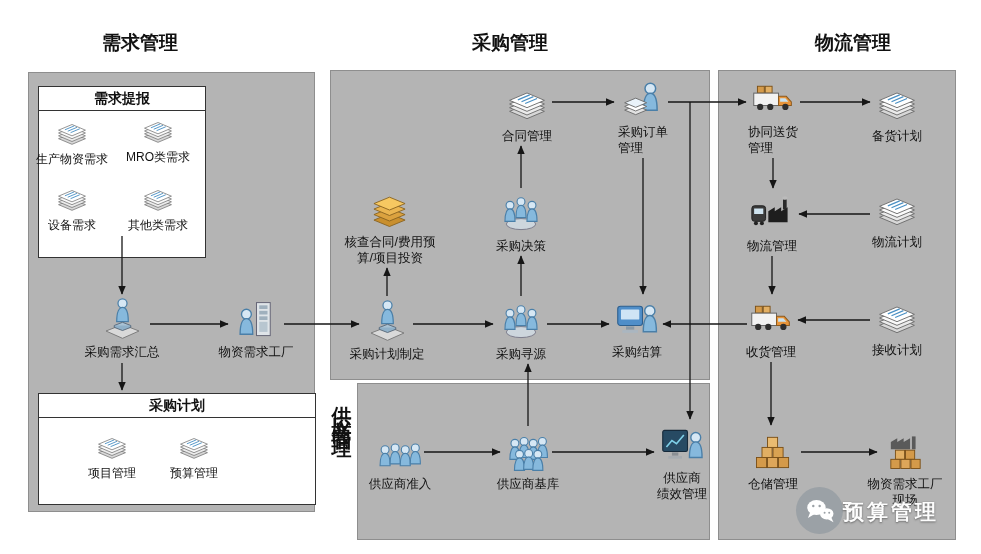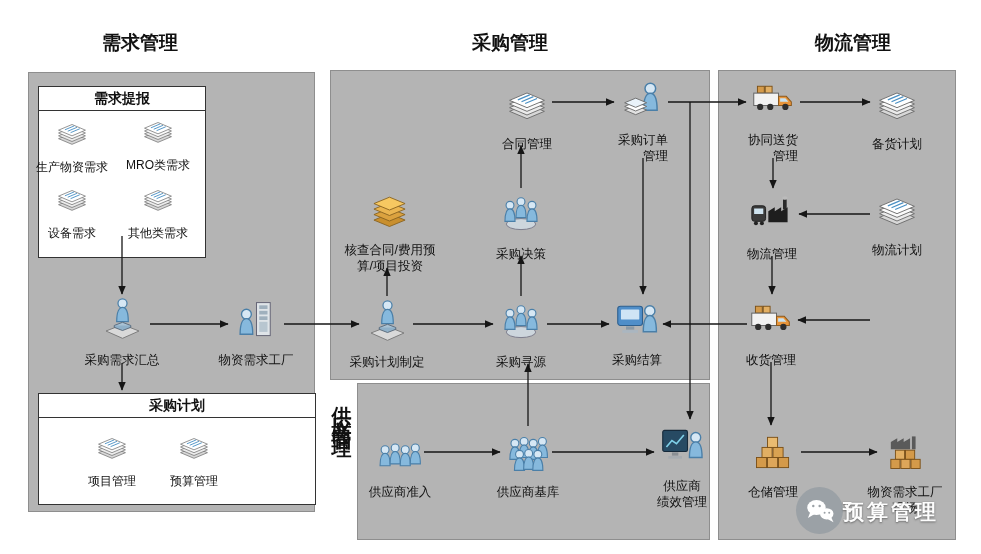--- a/index.html
+++ b/index.html
@@ -9,23 +9,23 @@
   .panel{position:absolute;background:#b4b4b4;border:1px solid #8e8e8e}
   .sec-title{position:absolute;transform:translateX(-50%);font-size:19px;font-weight:bold;white-space:nowrap;z-index:4}
   .vtitle{position:absolute;writing-mode:vertical-rl;text-orientation:upright;font-size:20px;font-weight:bold;letter-spacing:8px;z-index:4}
   .wbox{position:absolute;background:#fff;border:1px solid #333;z-index:1}
   .wbox .btitle{font-size:14px;font-weight:bold;text-align:center;padding:3px 0 2px;border-bottom:1px solid #333}
   .arrows{position:absolute;left:0;top:0;z-index:2}
   .arrows line{stroke:#161616;stroke-width:1.3}
   .node{position:absolute;transform:translateX(-50%);display:flex;flex-direction:column;align-items:center;z-index:3}
   .node .icon{width:44px;height:44px;display:block}
   .node.sm .icon{width:38px;height:34px}
-  .node .lbl{margin-top:10px;font-size:12.5px;line-height:1.3;text-align:center;white-space:pre-line}
+  .node .lbl{margin-top:2px;font-size:12.5px;line-height:1.3;text-align:center;white-space:pre-line}
   .node.sm .lbl{font-size:12px}
-  .node.la .lbl{text-align:right}
+  .node.la .lbl{text-align:left}
   .wm-circle{position:absolute;left:796px;top:487px;width:47px;height:47px;border-radius:50%;background:#9ba1a6;z-index:10;display:flex;align-items:center;justify-content:center}
   .wm-circle svg{width:34px;height:34px}
   .wm-text{position:absolute;left:843px;top:498px;font-size:21px;font-weight:bold;color:#fdfdfd;letter-spacing:3px;z-index:10;text-shadow:0 1px 2px rgba(105,105,105,.95),0 0 1px rgba(120,120,120,.9)}
 </style>
 </head>
 <body>
 
 <svg width="0" height="0" style="position:absolute" aria-hidden="true">
 <defs>
   <g id="g-person">
@@ -370,20 +370,26 @@
         <use href="#i-docs"></use>
       </svg>
     <div class="lbl">物流计划</div>
   </div>
   <div class="node" style="left:771px;top:298px">
     <svg class="icon">
         <use href="#i-truck"></use>
       </svg>
     <div class="lbl">收货管理</div>
   </div>
+  <div class="node" style="left:897px;top:296px">
+    <svg class="icon">
+        <use href="#i-docs"></use>
+      </svg>
+    <div class="lbl">接收计划</div>
+  </div>
   <div class="node" style="left:773px;top:430px">
     <svg class="icon">
         <use href="#i-boxes"></use>
       </svg>
     <div class="lbl">仓储管理</div>
   </div>
   <div class="node" style="left:905px;top:430px">
     <svg class="icon">
         <use href="#i-site"></use>
       </svg>

